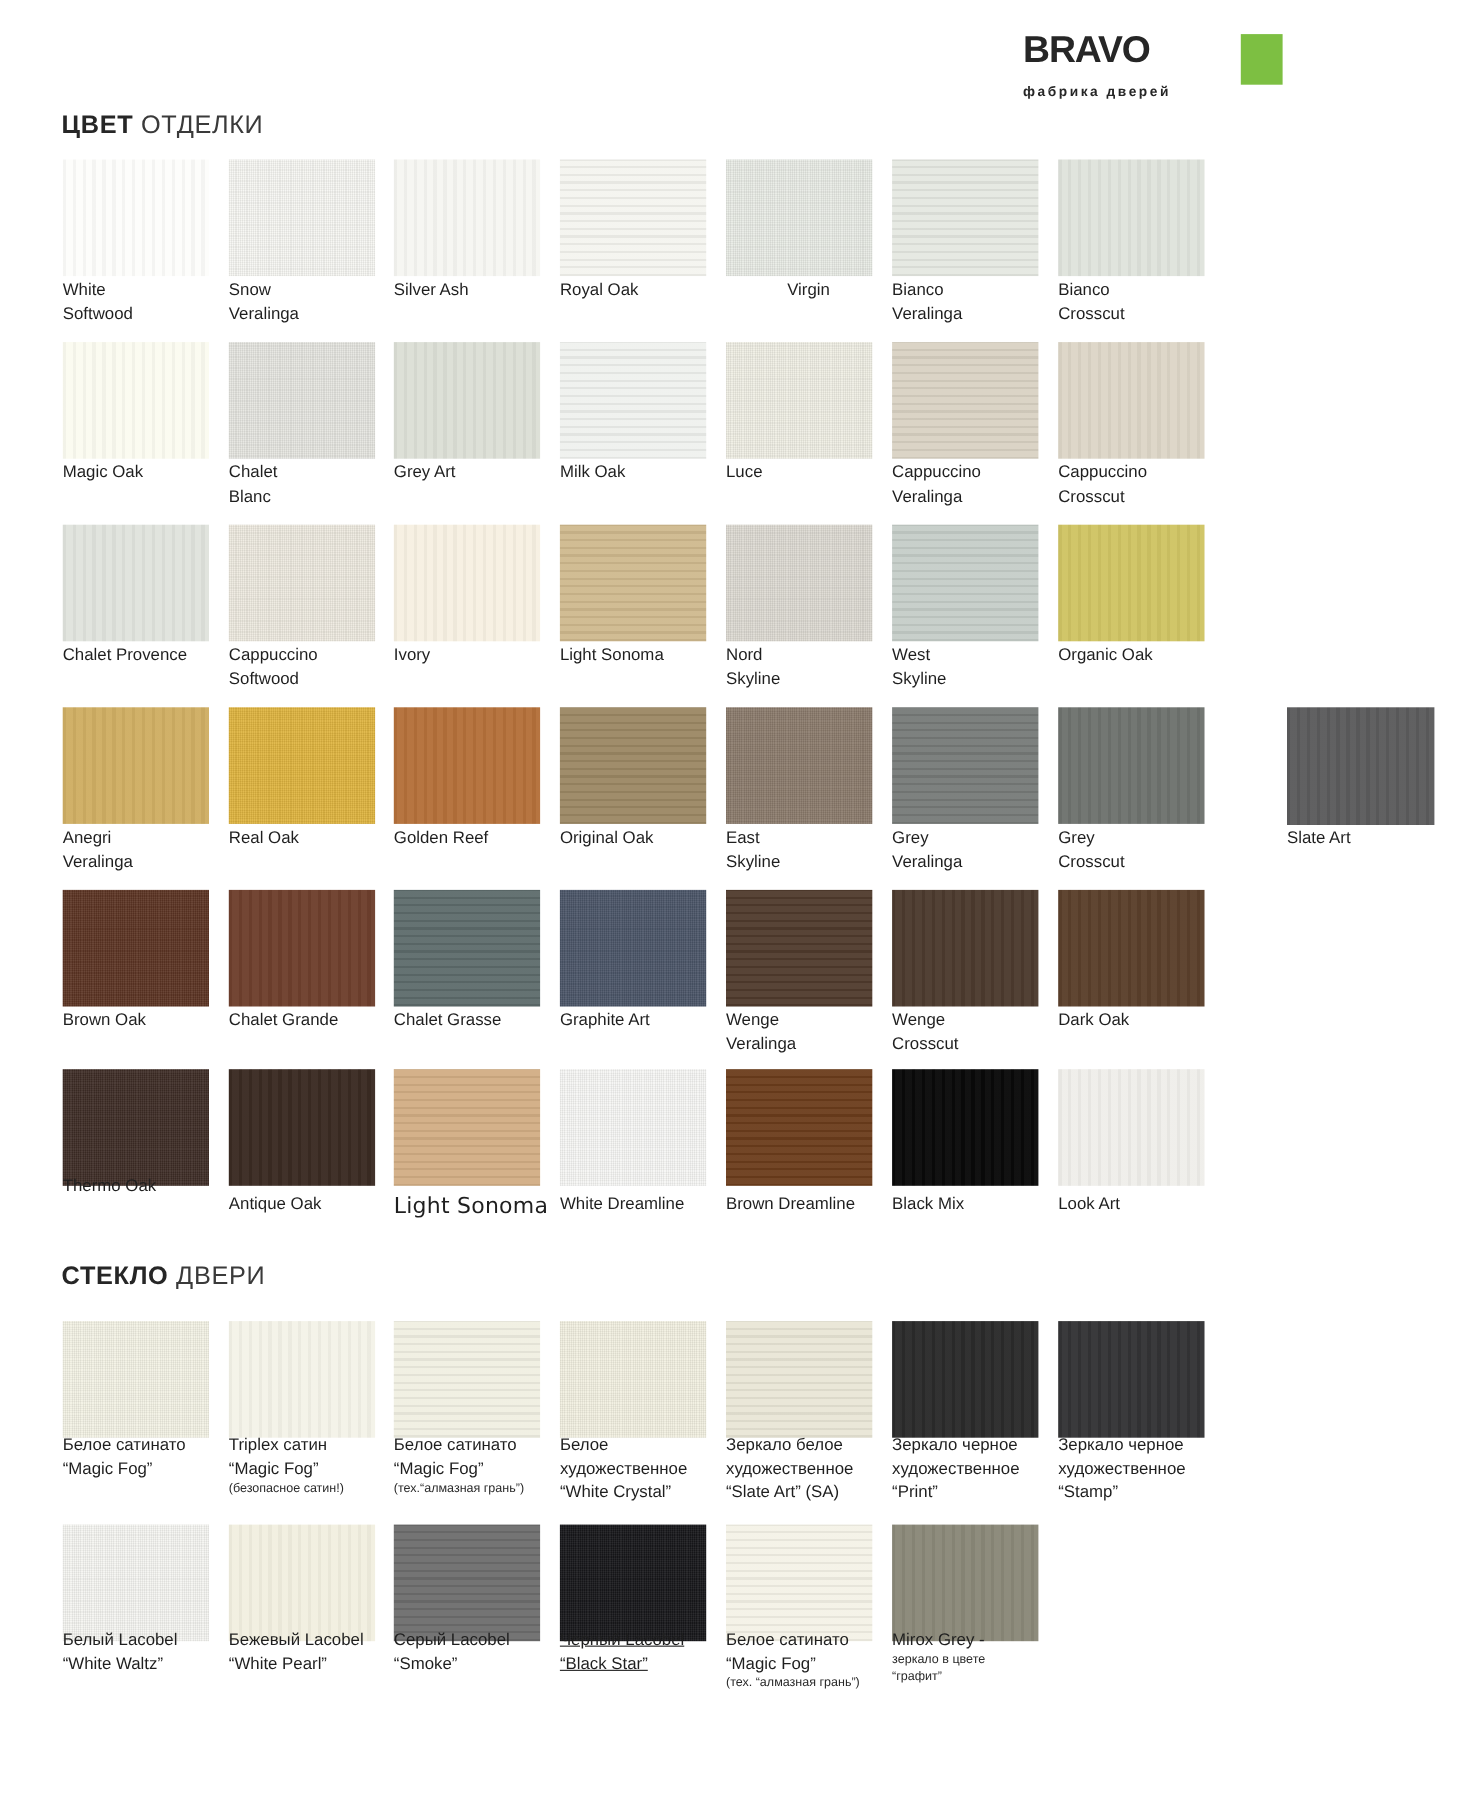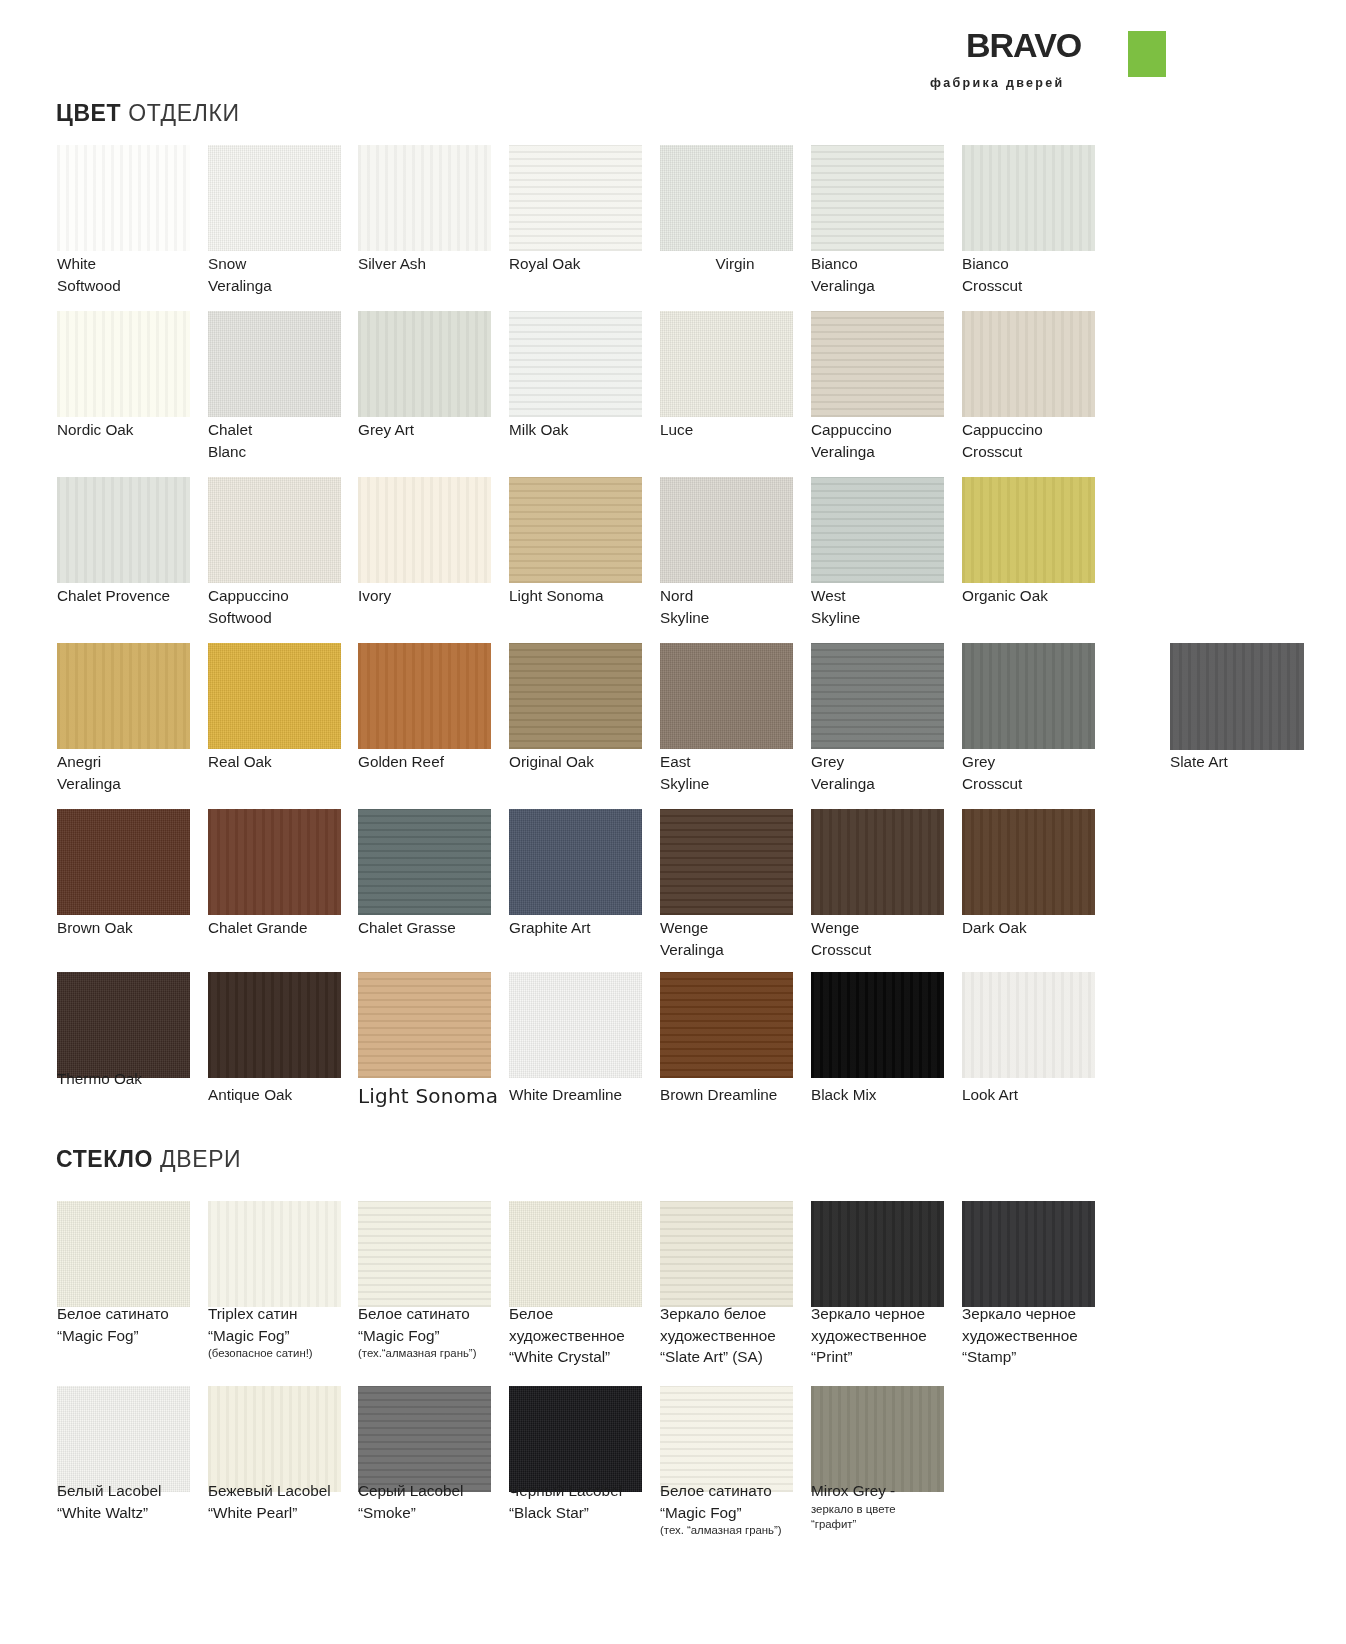--- a/index.html
+++ b/index.html
@@ -23,21 +23,21 @@
     color:#1a1a1a;
   }
   .header-title .b{font-weight:bold;}
   .header-title .n{font-weight:normal;}
 
   .logo-block{
     position:absolute;left:930px;top:28px;width:170px;height:52px;
   }
   .logo-word{
     font-size:34px;font-weight:bold;letter-spacing:-1px;
-    color:#262626;line-height:34px;margin-left:36px;
+    color:#262626;line-height:34px;
   }
   .logo-sub{
     font-size:12.5px;font-weight:bold;letter-spacing:2.3px;
     color:#262626;line-height:16px;margin-top:13px;
   }
   .logo-green{
     position:absolute;left:1128px;top:31px;width:38px;height:46px;
     background:#7dbf42;
   }
 
@@ -118,21 +118,21 @@
       <div class="lbl" style="top: 108px; width: 150px;">Bianco
 Veralinga</div>
     </div>
     <div class="cell" style="left: 962px; top: 145px;">
       <div class="sw" style="width: 133px; height: 106px; background: repeating-linear-gradient(90deg, rgba(0, 0, 0, 0.035) 0px, rgba(0, 0, 0, 0.035) 3px, rgba(255, 255, 255, 0.035) 3px, rgba(255, 255, 255, 0.035) 9px) rgb(223, 227, 220);"></div>
       <div class="lbl" style="top: 108px; width: 150px;">Bianco
 Crosscut</div>
     </div>
     <div class="cell" style="left: 57px; top: 311px;">
       <div class="sw" style="width: 133px; height: 106px; background: repeating-linear-gradient(90deg, rgba(0, 0, 0, 0.035) 0px, rgba(0, 0, 0, 0.035) 3px, rgba(255, 255, 255, 0.035) 3px, rgba(255, 255, 255, 0.035) 9px) rgb(251, 251, 240);"></div>
-      <div class="lbl" style="top: 108px; width: 150px;">Nordic Oak</div>
+      <div class="lbl" style="top: 108px; width: 150px;">Magic Oak</div>
     </div>
     <div class="cell" style="left: 208px; top: 311px;">
       <div class="sw" style="width: 133px; height: 106px; background: repeating-linear-gradient(90deg, rgba(0, 0, 0, 0.05) 0px, rgba(0, 0, 0, 0.05) 1px, rgba(255, 255, 255, 0.05) 1px, rgba(255, 255, 255, 0.05) 2px), repeating-linear-gradient(0deg, rgba(0, 0, 0, 0.04) 0px, rgba(0, 0, 0, 0.04) 1px, rgba(255, 255, 255, 0.04) 1px, rgba(255, 255, 255, 0.04) 2px) rgb(230, 230, 225);"></div>
       <div class="lbl" style="top: 108px; width: 150px;">Chalet
 Blanc</div>
     </div>
     <div class="cell" style="left: 358px; top: 311px;">
       <div class="sw" style="width: 133px; height: 106px; background: repeating-linear-gradient(90deg, rgba(0, 0, 0, 0.035) 0px, rgba(0, 0, 0, 0.035) 3px, rgba(255, 255, 255, 0.035) 3px, rgba(255, 255, 255, 0.035) 9px) rgb(220, 223, 214);"></div>
       <div class="lbl" style="top: 108px; width: 150px;">Grey Art</div>
     </div>
@@ -332,21 +332,21 @@
       <div class="lbl" style="top: 94px; width: 150px;">Бежевый Lacobel
 “White Pearl”</div>
     </div>
     <div class="cell" style="left: 358px; top: 1386px;">
       <div class="sw" style="width: 133px; height: 106px; background: repeating-linear-gradient(0deg, rgba(0, 0, 0, 0.055) 0px, rgba(0, 0, 0, 0.055) 2px, rgba(255, 255, 255, 0.05) 2px, rgba(255, 255, 255, 0.05) 7px) rgb(109, 109, 109);"></div>
       <div class="lbl" style="top: 94px; width: 150px;">Серый Lacobel
 “Smoke”</div>
     </div>
     <div class="cell" style="left: 509px; top: 1386px;">
       <div class="sw" style="width: 133px; height: 106px; background: repeating-linear-gradient(90deg, rgba(0, 0, 0, 0.05) 0px, rgba(0, 0, 0, 0.05) 1px, rgba(255, 255, 255, 0.05) 1px, rgba(255, 255, 255, 0.05) 2px), repeating-linear-gradient(0deg, rgba(0, 0, 0, 0.04) 0px, rgba(0, 0, 0, 0.04) 1px, rgba(255, 255, 255, 0.04) 1px, rgba(255, 255, 255, 0.04) 2px) rgb(23, 23, 26);"></div>
-      <div class="lbl" style="top: 94px; width: 150px;">Черный Lacobel
+      <div class="lbl" style="top: 94px; width: 150px; text-decoration: underline;">Черный Lacobel
 “Black Star”</div>
     </div>
     <div class="cell" style="left: 660px; top: 1386px;">
       <div class="sw" style="width: 133px; height: 106px; background: repeating-linear-gradient(0deg, rgba(0, 0, 0, 0.055) 0px, rgba(0, 0, 0, 0.055) 2px, rgba(255, 255, 255, 0.05) 2px, rgba(255, 255, 255, 0.05) 7px) rgb(244, 242, 231);"></div>
       <div class="lbl" style="top: 94px; width: 150px;">Белое сатинато
 “Magic Fog”</div>
       <div class="note" style="top: 137px; width: 160px;">(тех. “алмазная грань”)</div>
     </div>
     <div class="cell" style="left: 811px; top: 1386px;">
       <div class="sw" style="width: 133px; height: 106px; background: repeating-linear-gradient(90deg, rgba(0, 0, 0, 0.035) 0px, rgba(0, 0, 0, 0.035) 3px, rgba(255, 255, 255, 0.035) 3px, rgba(255, 255, 255, 0.035) 9px) rgb(138, 136, 120);"></div>

